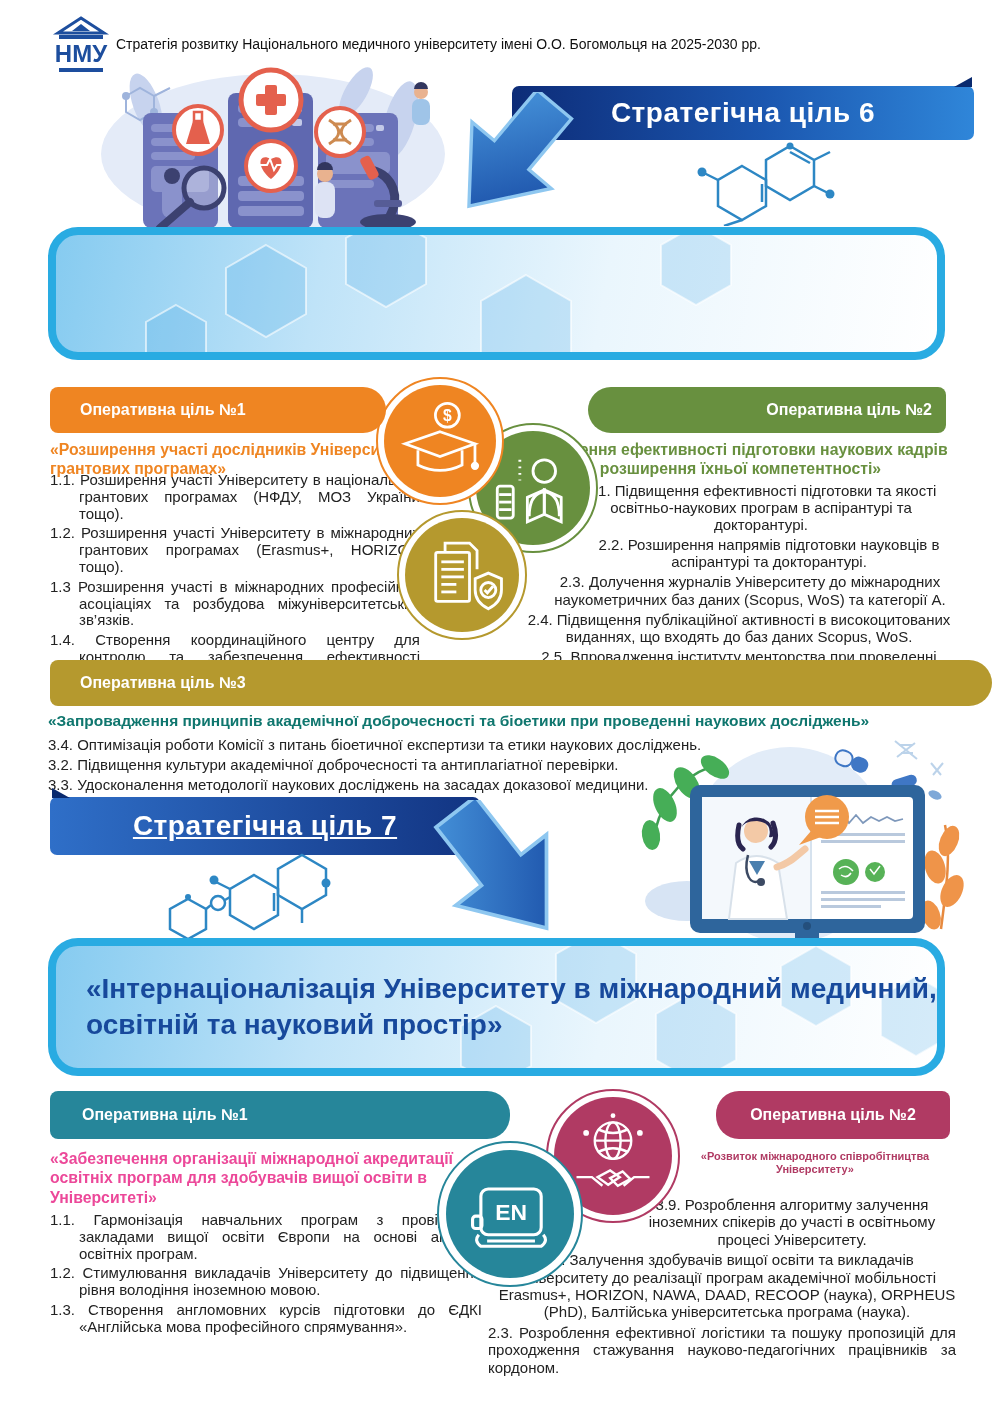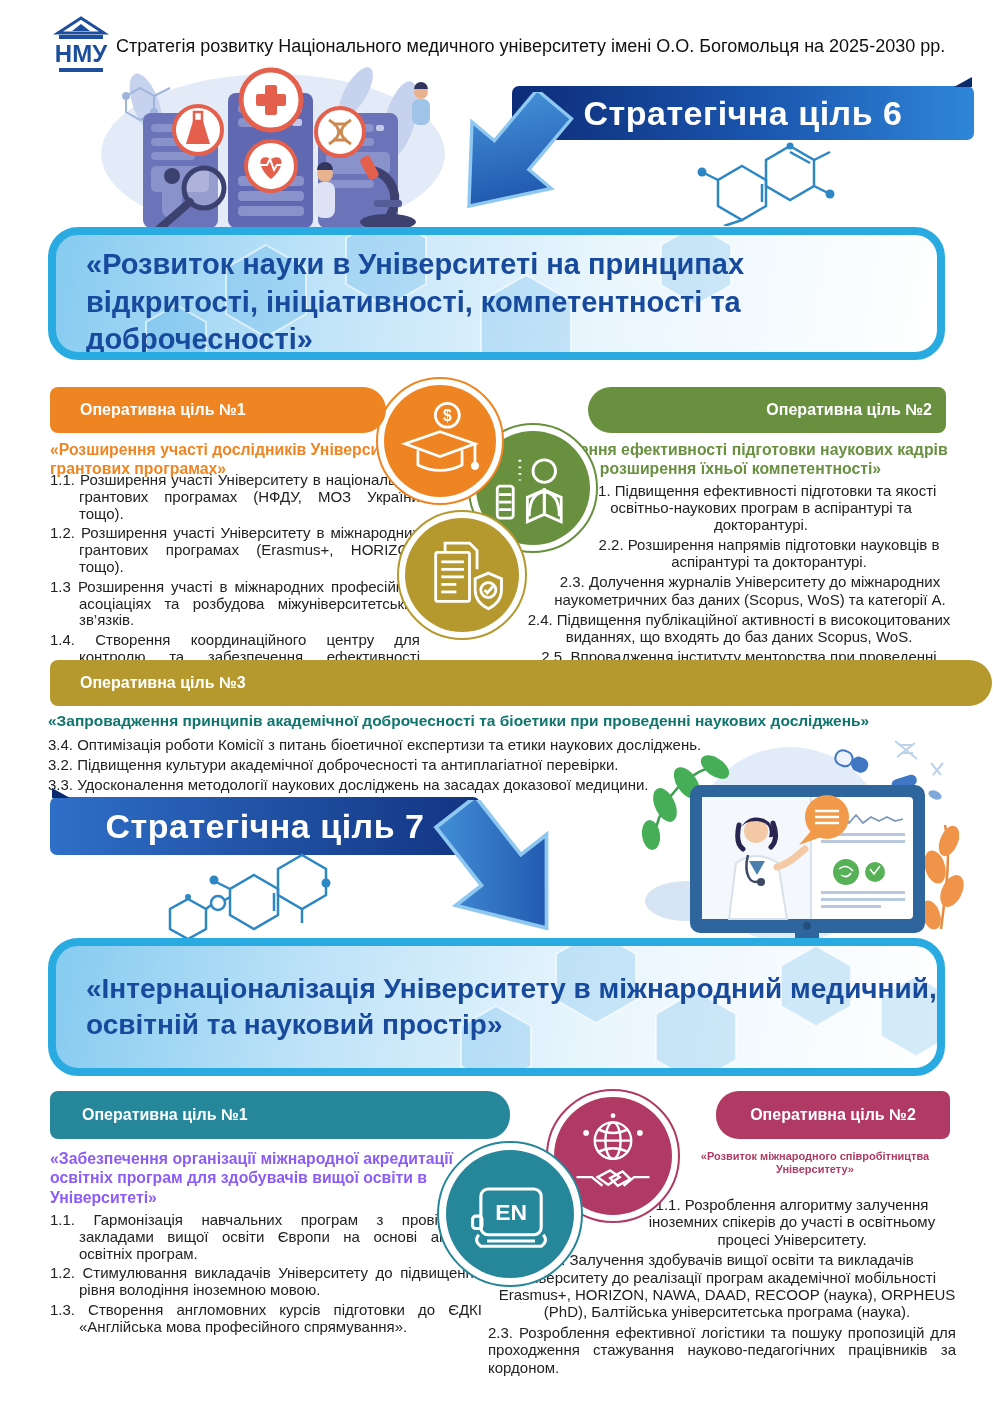--- a/index.html
+++ b/index.html
@@ -1,31 +1,31 @@
 <!DOCTYPE html>
 <html lang="uk"><head>
 <meta charset="utf-8">
 <style>
   html,body{margin:0;padding:0;background:#ffffff;}
   .page{position:relative;width:993px;height:1404px;background:#fff;overflow:hidden;
         font-family:"Liberation Sans","DejaVu Sans",sans-serif;color:#222;}
   .abs{position:absolute;}
 
   
-  .hdr-title{left:116px;top:36px;width:850px;font-size:18px;color:#101010;}
+  .hdr-title{left:116px;top:36px;width:850px;font-size:14px;color:#101010;}
 
   
-  .ribbon{height:54px;color:#fff;font-weight:bold;font-size:34px;text-align:center;
+  .ribbon{height:54px;color:#fff;font-weight:bold;font-size:28px;text-align:center;
           line-height:54px;border-radius:7px;letter-spacing:.5px;}
   .ribbon6{left:512px;top:86px;width:462px;
            background:linear-gradient(90deg,#0d2c78 0%,#1b57b0 55%,#2f86d9 100%);}
   .ribbon6::after{content:"";position:absolute;right:2px;top:-9px;
            border-left:18px solid transparent;border-bottom:10px solid #0a2a6e;}
   .ribbon7{left:50px;top:797px;width:430px;height:58px;line-height:58px;
-           background:linear-gradient(90deg,#2f6fc8 0%,#123482 100%);}
+           background:linear-gradient(90deg,#2f6fc8 0%,#123482 100%);text-decoration:underline;}
   .ribbon7::after{content:"";position:absolute;left:2px;top:-9px;
            border-right:18px solid transparent;border-bottom:10px solid #0a2a6e;}
 
   
   .quote{box-sizing:border-box;border:8px solid #29abe2;border-radius:30px;
          background:linear-gradient(100deg,#86cbf0 0%,#bfe3f8 30%,#eaf6fd 62%,#ffffff 100%);
          overflow:hidden;}
   .quote1{left:48px;top:227px;width:897px;height:133px;}
   .quote2{left:48px;top:938px;width:897px;height:138px;}
   .quote-text{position:absolute;left:30px;top:11px;width:828px;font-weight:bold;
@@ -40,21 +40,21 @@
   .pill-orange{left:50px;top:387px;width:306px;background:#ef8522;}
   .pill-green{left:588px;top:387px;width:358px;background:#68903f;text-align:right;padding-right:14px;box-sizing:border-box;}
   .pill-gold{left:50px;top:660px;width:912px;background:#b5992e;z-index:7;}
   .pill-teal{left:50px;top:1091px;width:428px;background:#26869a;padding-left:32px;height:48px;line-height:48px;}
   .pill-magenta{left:716px;top:1091px;width:234px;background:#b03a63;text-align:center;height:48px;line-height:48px;}
 
   .subtitle{font-weight:bold;font-size:15.8px;line-height:1.22;}
   .sub-orange{left:50px;top:440px;width:390px;color:#ef8522;}
   .sub-green{left:505px;top:440px;width:450px;color:#68903f;text-align:center;}
   .sub-gold{left:48px;top:712px;width:912px;color:#0f766e;white-space:nowrap;font-size:15.5px;}
-  .sub-teal{left:50px;top:1149px;width:430px;color:#8b5cf6;}
+  .sub-teal{left:50px;top:1149px;width:430px;color:#ec4899;}
   .sub-magenta{left:680px;top:1150px;width:270px;color:#b03a63;text-align:center;font-size:11px;}
 
   ul.items{list-style:none;margin:0;padding:0;font-size:15px;line-height:1.12;}
   ul.items li{margin-bottom:3px;}
   .hang li{padding-left:29px;text-indent:-29px;text-align:justify;}
   .items-orange{left:50px;top:472px;width:370px;}
   .items-green{left:523px;top:482px;width:432px;}
   .items-green li{text-align:center;line-height:1.14;}
   .items-green li:nth-child(1){padding-left:44px;}
   .items-green li:nth-child(2){padding-left:60px;}
@@ -219,21 +219,20 @@
   <div class="abs quote quote1">
     <svg class="hexes" width="881" height="117" viewBox="0 0 881 117">
       <g fill="rgba(66,166,226,0.22)" stroke="rgba(255,255,255,0.6)" stroke-width="2">
         <polygon points="210,10 250,33 250,79 210,102 170,79 170,33"></polygon>
         <polygon points="330,-20 370,3 370,49 330,72 290,49 290,3"></polygon>
         <polygon points="470,40 515,66 515,118 470,144 425,118 425,66"></polygon>
         <polygon points="640,-10 675,10 675,50 640,70 605,50 605,10"></polygon>
         <polygon points="120,70 150,87 150,121 120,138 90,121 90,87"></polygon>
       </g>
     </svg>
-    <div class="quote-text">«Розвиток науки в Університеті на принципах відкритості, ініціативності, компетентності та доброчесності»</div>
   </div>
 
   <div class="abs pill pill-right pill-orange">Оперативна ціль №1</div>
   <div class="abs subtitle sub-orange">«Розширення участі дослідників Університету в грантових програмах»</div>
   <ul class="abs items hang items-orange">
     <li>1.1. Розширення участі Університету в національних грантових програмах (НФДУ, МОЗ України тощо).</li>
     <li>1.2. Розширення участі Університету в міжнародних грантових програмах (Erasmus+, HORIZON тощо).</li>
     <li>1.3 Розширення участі в міжнародних професійних асоціаціях та розбудова міжуніверситетських зв’язків.</li>
     <li>1.4. Створення координаційного центру для контролю та забезпечення ефективності реалізації міжнародних грантових проєктів в Університеті.</li>
   </ul>
@@ -427,21 +426,21 @@
   <div class="abs subtitle sub-teal">«Забезпечення організації міжнародної акредитації освітніх програм для здобувачів вищої освіти в Університеті»</div>
   <ul class="abs items hang items-teal">
     <li>1.1. Гармонізація навчальних програм з провідними закладами вищої освіти Європи на основі аналізу освітніх програм.</li>
     <li>1.2. Стимулювання викладачів Університету до підвищення рівня володіння іноземною мовою.</li>
     <li>1.3. Створення англомовних курсів підготовки до ЄДКІ «Англійська мова професійного спрямування».</li>
   </ul>
 
   <div class="abs pill pill-left pill-magenta">Оперативна ціль №2</div>
   <div class="abs subtitle sub-magenta">«Розвиток міжнародного співробітництва Університету»</div>
   <ul class="abs items items-magenta">
-    <li>1.1. Розроблення алгоритму залучення іноземних спікерів до участі в освітньому процесі Університету.</li>
+    <li>3.9. Розроблення алгоритму залучення іноземних спікерів до участі в освітньому процесі Університету.</li>
     <li>2.2. Залучення здобувачів вищої освіти та викладачів Університету до реалізації програм академічної мобільності Erasmus+, HORIZON, NAWA, DAAD, RECOOP (наука), ORPHEUS (PhD), Балтійська університетська програма (наука).</li>
     <li>2.3. Розроблення ефективної логістики та пошуку пропозицій для проходження стажування науково-педагогічних працівників за кордоном.</li>
   </ul>
 
   <div class="abs badge b-magenta">
     <div class="disc">
       <svg width="96" height="96" viewBox="0 0 100 100">
         <g stroke="#fff" stroke-width="2.5" fill="none">
           <circle cx="50" cy="34" r="19"></circle>
           <ellipse cx="50" cy="34" rx="8" ry="19"></ellipse>

